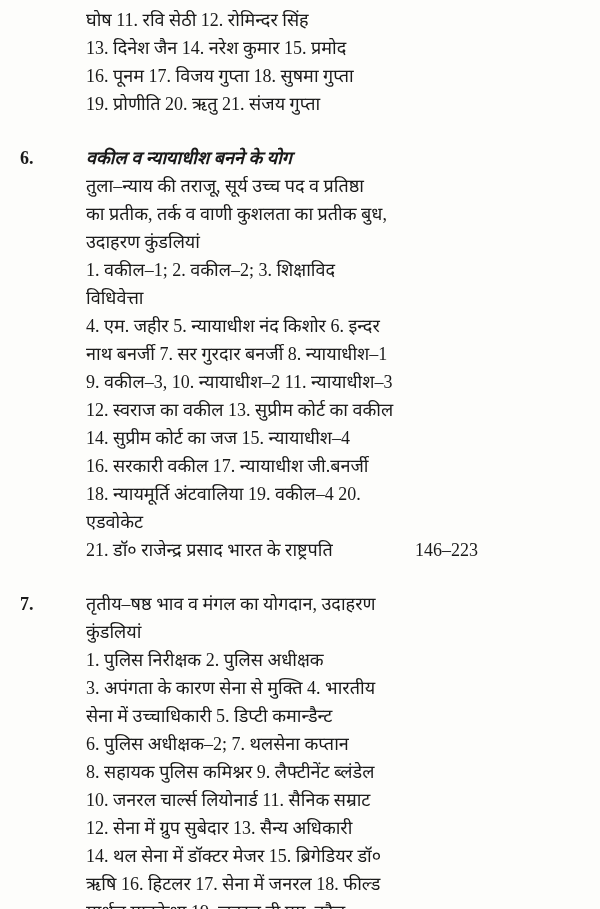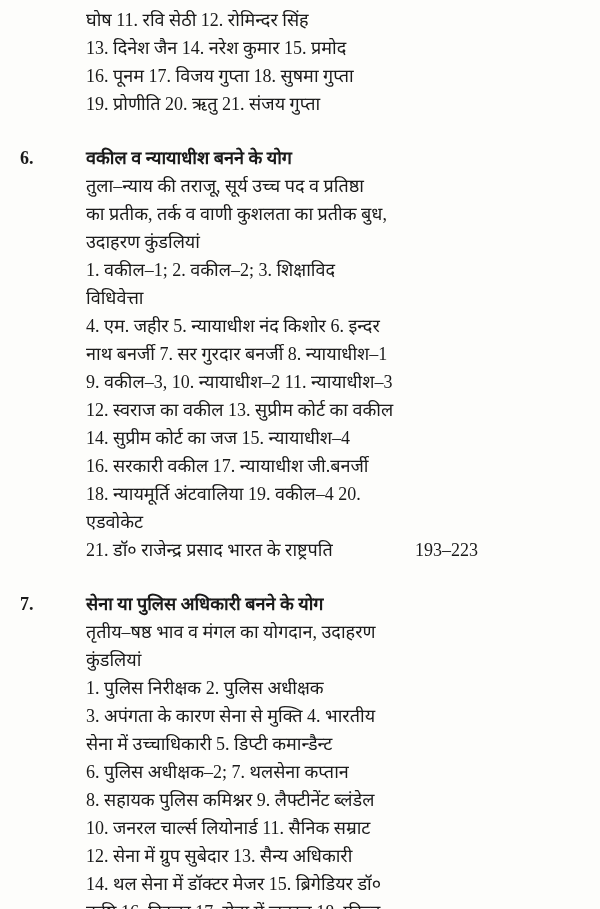--- a/index.html
+++ b/index.html
@@ -33,20 +33,21 @@
   .num {
     flex: 0 0 66px;
     font-weight: 700;
   }
   .text-col {
     flex: 1 1 auto;
     min-width: 0;
   }
   .heading {
     font-weight: 700;
+    font-style: italic;
   }
   .lines {
     white-space: pre-line;
   }
   .pages {
     flex: 0 0 82px;
     align-self: flex-end;
     text-align: right;
     padding-right: 2px;
     white-space: nowrap;
@@ -78,27 +79,26 @@
 1. वकील–1; 2. वकील–2; 3. शिक्षाविद विधिवेत्ता
 4. एम. जहीर 5. न्यायाधीश नंद किशोर 6. इन्दर
 नाथ बनर्जी 7. सर गुरदार बनर्जी 8. न्यायाधीश–1
 9. वकील–3, 10. न्यायाधीश–2 11. न्यायाधीश–3
 12. स्वराज का वकील 13. सुप्रीम कोर्ट का वकील
 14. सुप्रीम कोर्ट का जज 15. न्यायाधीश–4
 16. सरकारी वकील 17. न्यायाधीश जी.बनर्जी
 18. न्यायमूर्ति अंटवालिया 19. वकील–4 20. एडवोकेट
 21. डॉ० राजेन्द्र प्रसाद भारत के राष्ट्रपति</div>
     </div>
-    <div class="pages">193–223</div>
+    <div class="pages">146–223</div>
   </div>
 
   <div class="entry">
     <div class="num">7.</div>
     <div class="text-col">
-      <div class="heading">सेना या पुलिस अधिकारी बनने के योग</div>
       <div class="lines">तृतीय–षष्ठ भाव व मंगल का योगदान, उदाहरण
 कुंडलियां
 1. पुलिस निरीक्षक 2. पुलिस अधीक्षक
 3. अपंगता के कारण सेना से मुक्ति 4. भारतीय
 सेना में उच्चाधिकारी 5. डिप्टी कमान्डैन्ट
 6. पुलिस अधीक्षक–2; 7. थलसेना कप्तान
 8. सहायक पुलिस कमिश्नर 9. लैफ्टीनेंट ब्लंडेल
 10. जनरल चार्ल्स लियोनार्ड 11. सैनिक सम्राट
 12. सेना में ग्रुप सुबेदार 13. सैन्य अधिकारी
 14. थल सेना में डॉक्टर मेजर 15. ब्रिगेडियर डॉ०

